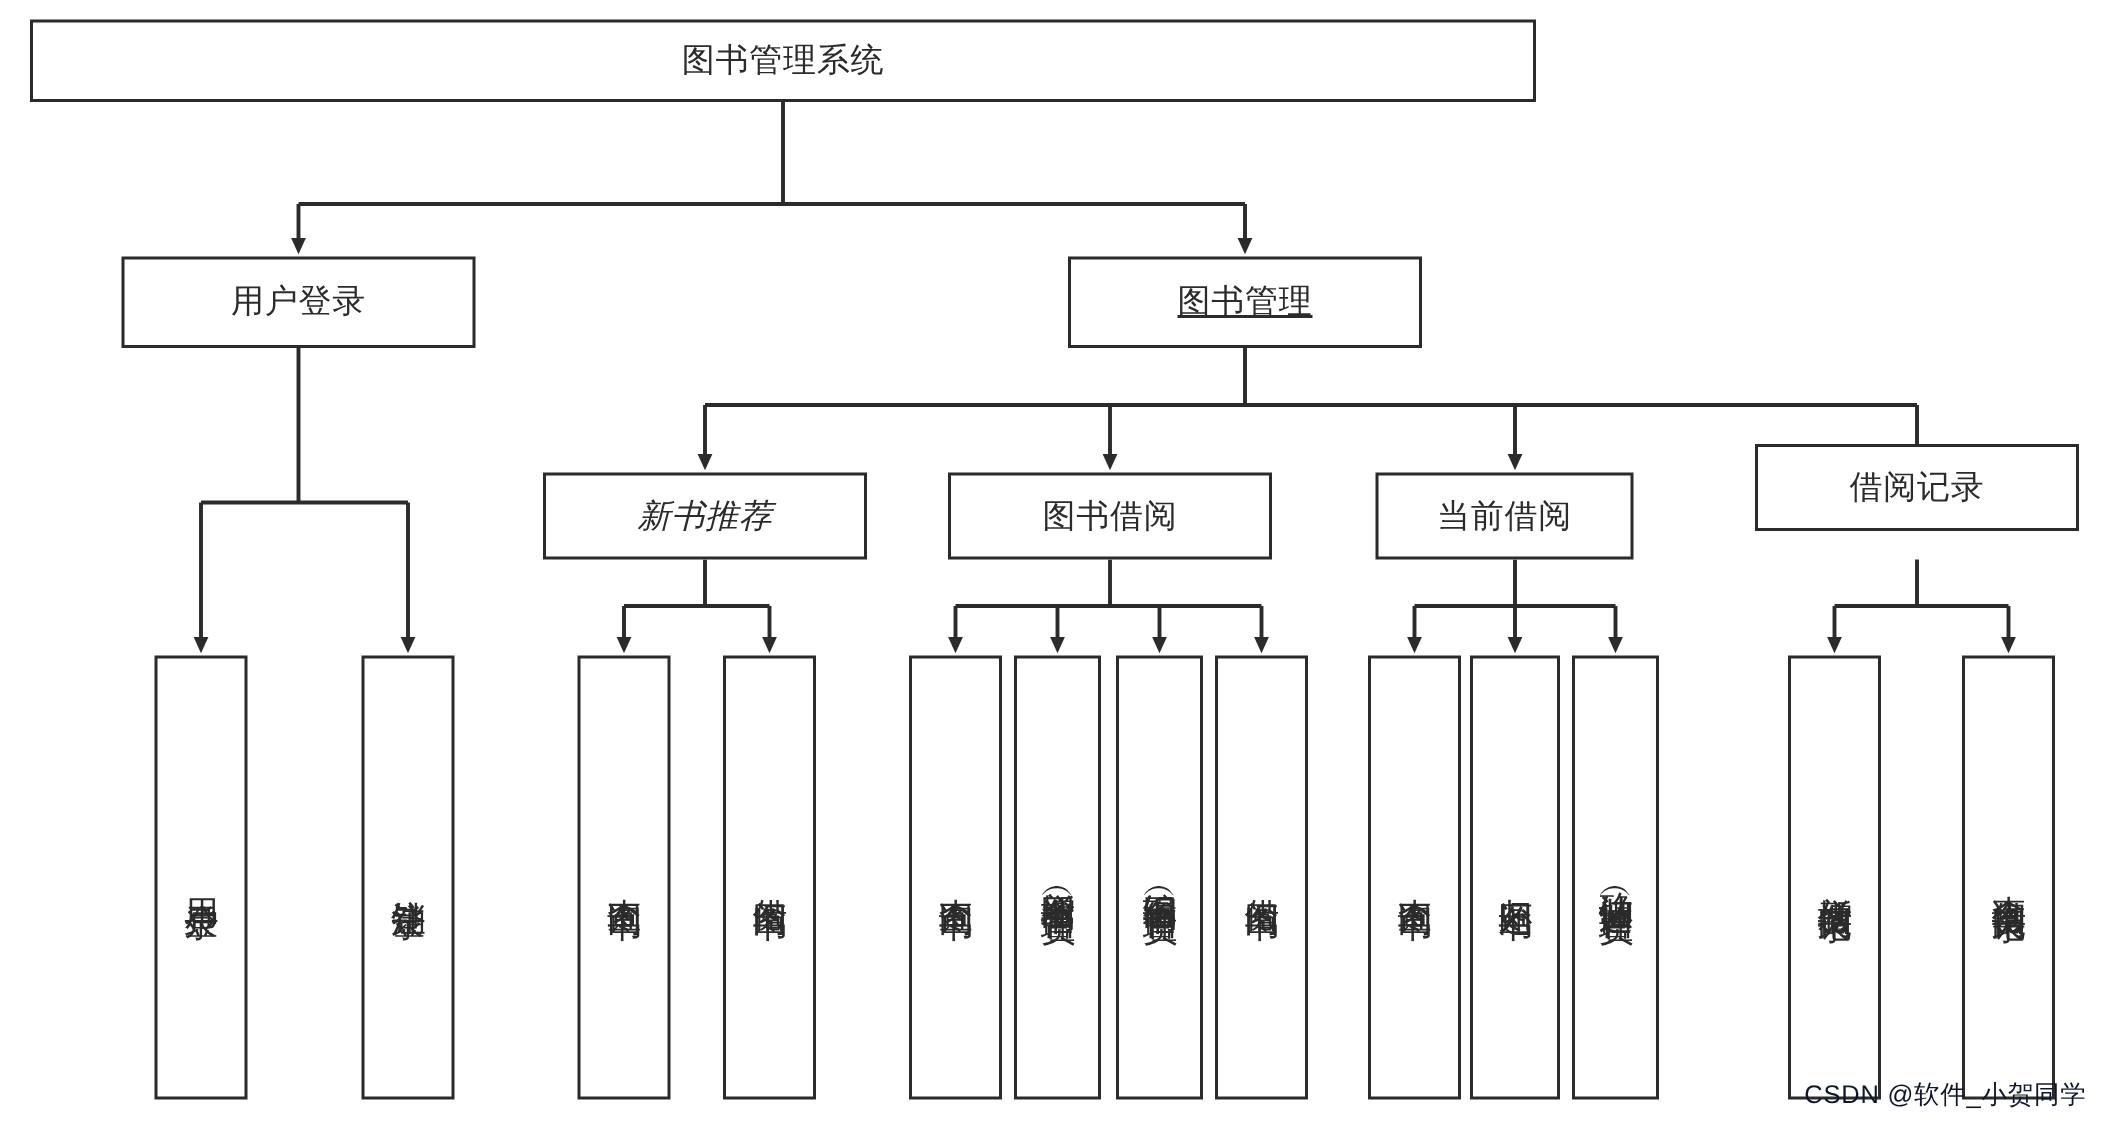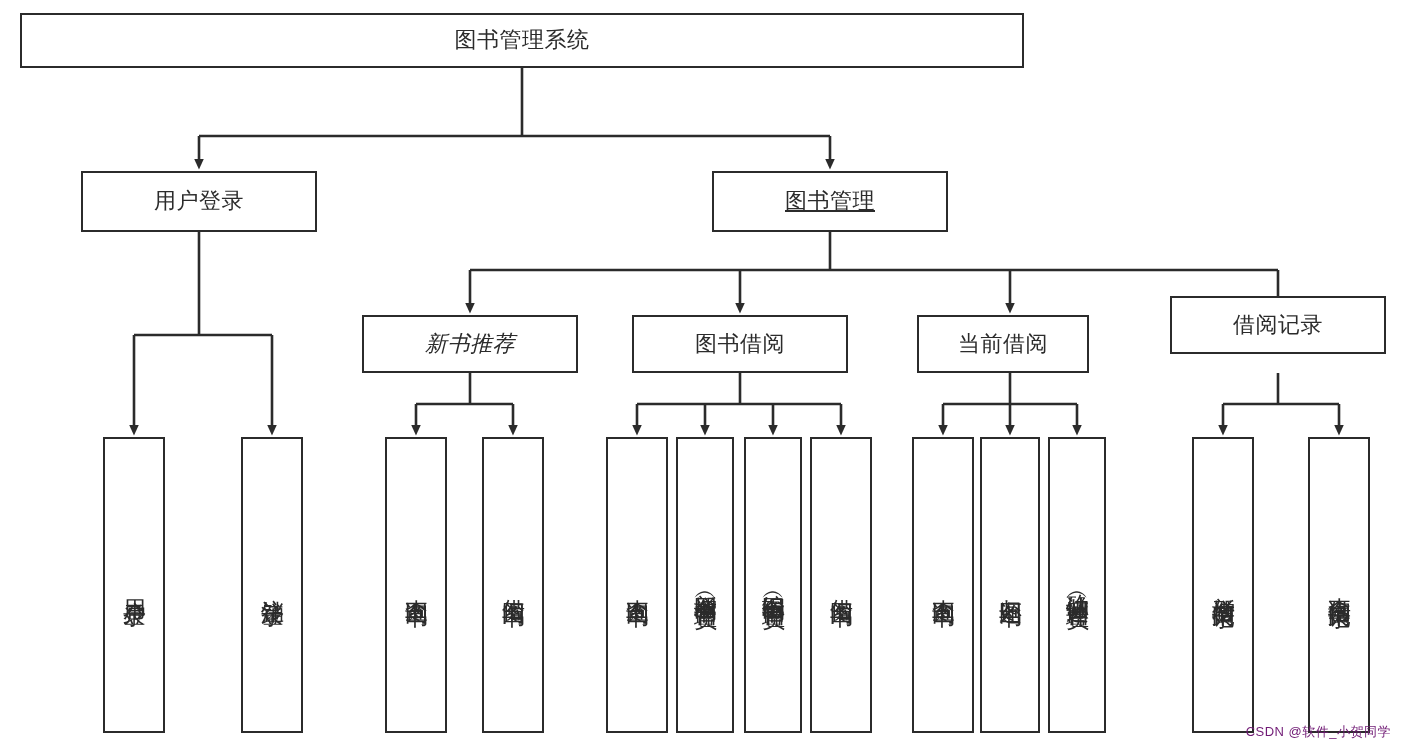--- a/index.html
+++ b/index.html
@@ -57,22 +57,22 @@
     text-orientation: upright;
     font-size: 23px;
     line-height: 1.12;
     letter-spacing: 2px;
     white-space: nowrap;
   }
   #watermark {
     position: absolute;
     right: 14px;
     bottom: 6px;
-    font-size: 13px;
-    color: #701a75;
+    font-size: 17px;
+    color: #0f172a;
     letter-spacing: 0.5px;
     z-index: 5;
     white-space: nowrap;
   }
 </style>
 </head>
 <body>
 
 <div id="canvas">
 

